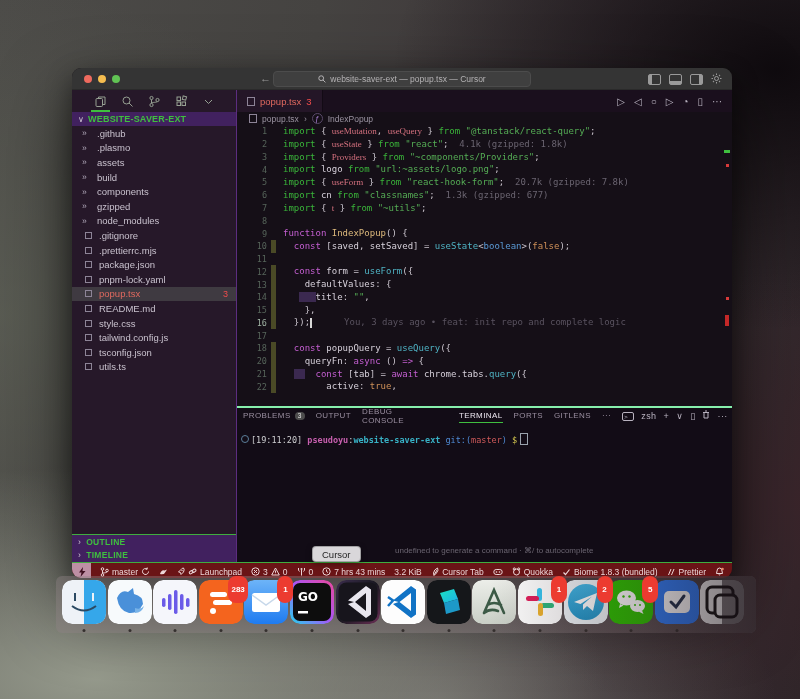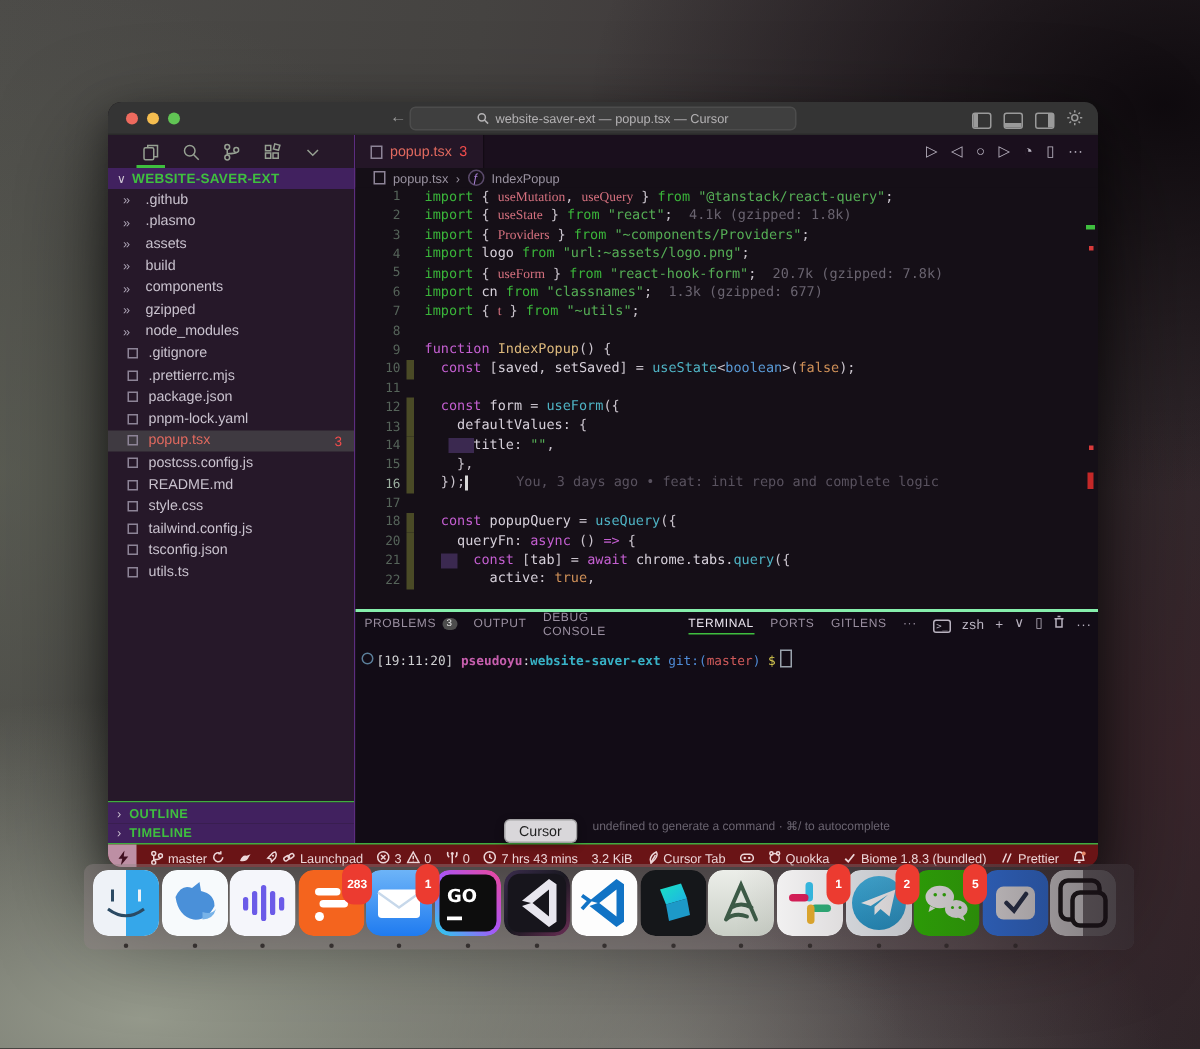--- a/index.html
+++ b/index.html
@@ -101,21 +101,21 @@
   .dock{position:absolute;left:56px;top:576px;width:700px;height:57px;border-radius:6px;
     background:rgba(142,132,134,.42);}
   .dock::after{content:"";position:absolute;inset:0;border-radius:6px;pointer-events:none;
     background:linear-gradient(90deg,rgba(0,0,0,0) 62%,rgba(40,24,30,.30) 84%,rgba(25,16,22,.55) 100%);}
   .dapp{position:absolute;top:4px;width:44px;height:44px;}
   .dapp svg{display:block;border-radius:10px;}
   .dbadge{position:absolute;top:-4px;right:-5px;min-width:10px;height:27px;padding:0 3px;background:#ec3b30;
     border-radius:8px;color:#fff;font-size:8px;font-weight:bold;display:flex;align-items:center;
     justify-content:center;z-index:3;}
   .ddot{position:absolute;left:50%;bottom:-8px;width:3px;height:3px;border-radius:50%;background:#35302f;transform:translateX(-50%);}
-  .tooltip{position:absolute;left:336px;top:546px;background:#d9d7da;color:#1f1f1f;font-size:9.5px;
+  .tooltip{position:absolute;left:312px;top:546px;background:#d9d7da;color:#1f1f1f;font-size:9.5px;
     padding:1.5px 9px;border-radius:4px;border:1px solid rgba(0,0,0,.25);box-shadow:0 2px 6px rgba(0,0,0,.35);z-index:60;}
 </style>
 </head>
 <body>
 
 <div id="stage">
   <div id="win">
     <div class="titlebar">
       <span class="tl r"></span>
       <span class="tl y"></span>
@@ -231,24 +231,20 @@
               <span>package.json</span>
             </div>
             <div class="trow">
               <span class="fsq"></span>
               <span>pnpm-lock.yaml</span>
             </div>
             <div class="trow sel">
               <span class="fsq"></span>
               <span>popup.tsx</span>
               <span class="badge3">3</span>
-            </div>
-            <div class="trow">
-              <span class="fsq"></span>
-              <span>postcss.config.js</span>
             </div>
             <div class="trow">
               <span class="fsq"></span>
               <span>README.md</span>
             </div>
             <div class="trow">
               <span class="fsq"></span>
               <span>style.css</span>
             </div>
             <div class="trow">

